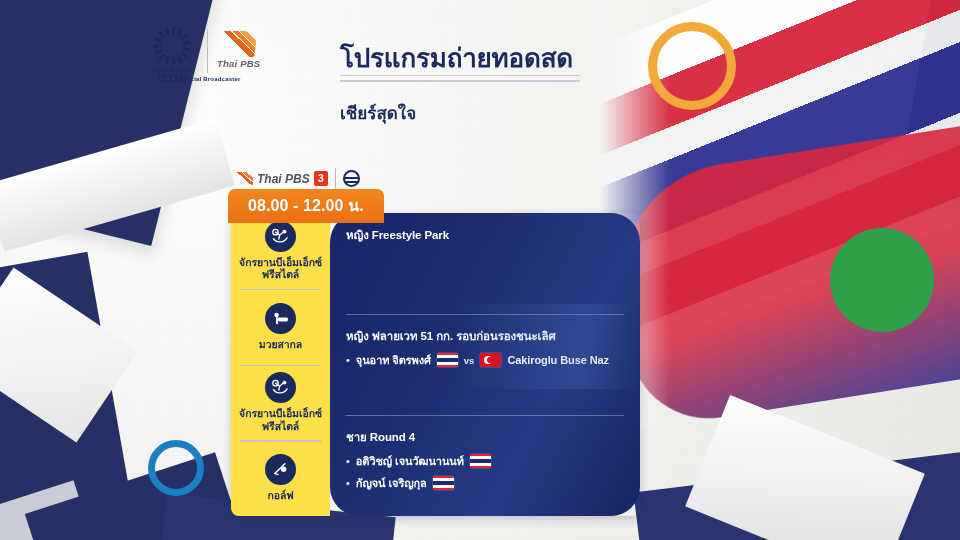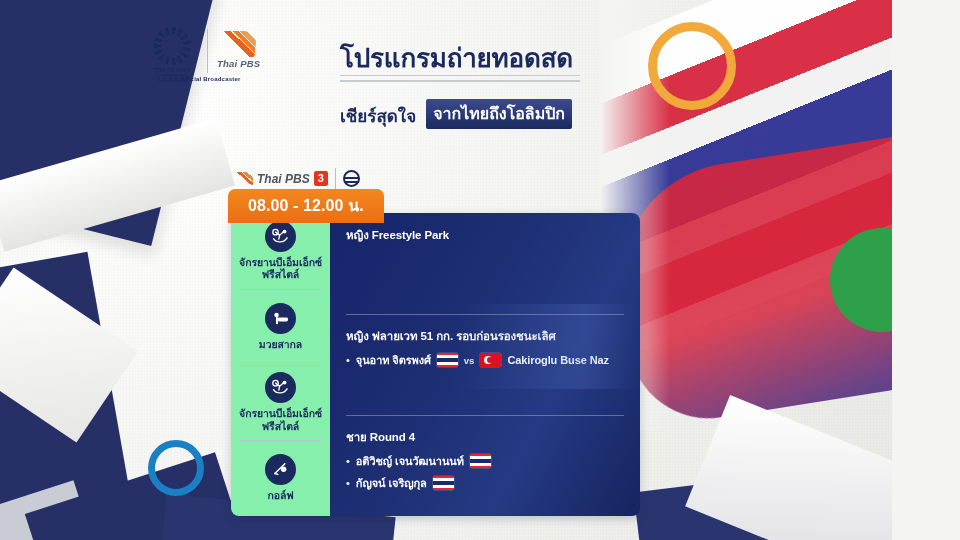--- a/index.html
+++ b/index.html
@@ -3,21 +3,21 @@
 <meta charset="utf-8">
 <title>Thai PBS Olympic Tokyo 2020 Live Schedule</title>
 <style>
   * { margin:0; padding:0; box-sizing:border-box; }
   html,body { width:960px; height:540px; overflow:hidden; }
   body{
     font-family:"Liberation Sans","DejaVu Sans",sans-serif;
     background:#f4f4f2;
     position:relative;
   }
-  .stage{ position:absolute; inset:0; width:892px; height:540px; overflow:hidden;padding-left:36px; }
+  .stage{ position:absolute; inset:0; width:960px; height:540px; overflow:hidden;padding-left:36px; }
 
   
   .bg-paper{
     position:absolute; inset:0;
     background:
       radial-gradient(circle at 18% 22%, #ffffff 0%, #f2f2ef 55%, #e8e8e4 100%);
   }
   .bg-noise{
     position:absolute; inset:0; opacity:.30;
     background-image:
@@ -157,21 +157,21 @@
   .hdr-right{ position:absolute; left:340px; top:44px; width:240px; }
   .hdr-live{
     font-size:26px; font-weight:bold; color:#1b2a5e; line-height:1.08;
     letter-spacing:-.2px;
   }
   .hl-rule{ height:1.4px; background:#c8cad2; margin:3px 0 4px; }
   .hdr-date{
     font-size:23px; font-weight:bold; color:#1b2a5e; line-height:1.12;
     letter-spacing:-.2px;
   }
-  .hdr-cheer{ display:flex; align-items:flex-end; gap:10px; margin-top:17px; }
+  .hdr-cheer{ display:flex; align-items:flex-start; gap:0; margin-top:17px; }
   .cheer-a{ font-size:17px; font-weight:bold; color:#1b2a5e; }
   .cheer-b{
     font-size:16px; font-weight:bold; color:#ffffff; padding:2px 7px 3px;
     background:linear-gradient(180deg,#3d4a8f 0%,#1b2a5e 100%);
     border-radius:2px;
   }
 
   .urlbar{ position:absolute; left:236px; top:168px; display:flex; align-items:center; gap:7px; }
   .pbs-small{ display:flex; align-items:center; gap:4px; }
   .pbs-bird-sm{
@@ -202,21 +202,21 @@
     letter-spacing:.1px;
   }
 
   
   .card{
     position:absolute; left:231px; top:213px; width:409px; height:303px;
     border-radius:8px; overflow:hidden; display:flex;
     box-shadow:0 3px 10px rgba(20,30,70,.22);
   }
   .card-left{
-    width:99px; background:#86efac; display:flex; flex-direction:column;
+    width:99px; background:#fde047; display:flex; flex-direction:column;
   }
   .sport{
     flex:1; display:flex; flex-direction:column; align-items:center; justify-content:center;
     padding:4px 3px; position:relative;
   }
   .sport + .sport::before{
     content:""; position:absolute; left:9px; right:9px; top:0; height:1.5px; background:#bfc3cf;
   }
   .sport-icon{
     width:31px; height:31px; border-radius:50%;
@@ -224,21 +224,21 @@
     display:flex; align-items:center; justify-content:center;
   }
   .sport-icon svg{ display:block; }
   .sport-label{
     font-size:10.5px; font-weight:bold; color:#1b2a5e; text-align:center;
     line-height:1.22; letter-spacing:-.1px;
   }
 
   .card-right{
     flex:1; background:linear-gradient(118deg,#17256b 0%,#1d2e72 40%,#253a84 68%,#16245f 100%);
-    position:relative; padding:0 0 0 0; display:flex; flex-direction:column;
+    position:relative; padding:0 0 0 0; display:flex; flex-direction:column;border-radius:29px;
   }
   .card-right::after{
     content:""; position:absolute; right:0; top:30%; width:60%; height:28%;
     background:linear-gradient(90deg, rgba(70,100,180,0) 0%, rgba(90,125,205,.22) 70%, rgba(70,100,180,0) 100%);
     pointer-events:none;
   }
   .block{ flex:1; padding:13px 16px 10px; position:relative; }
   .block + .block::before{
     content:""; position:absolute; left:16px; right:16px; top:0; height:1px; background:rgba(175,190,225,.45);
   }
@@ -320,21 +320,20 @@
   </div>
   <div class="broadcaster">Official Broadcaster</div>
 
 
   <div class="hdr-right">
     <div class="hdr-live">โปรแกรมถ่ายทอดสด</div>
     <div class="hl-rule"></div>
     <div class="hl-rule"></div>
     <div class="hdr-cheer">
       <span class="cheer-a">เชียร์สุดใจ</span>
-      <span class="cheer-b">จากไทยถึงโอลิมปิก</span>
     </div>
   </div>
 
   <div class="urlbar">
     <div class="pbs-small">
       <div class="pbs-bird-sm"></div>
       <div class="pbs-word-sm">Thai PBS</div>
       <div class="ch3">3</div>
     </div>
     <div class="divider-v2"></div>

